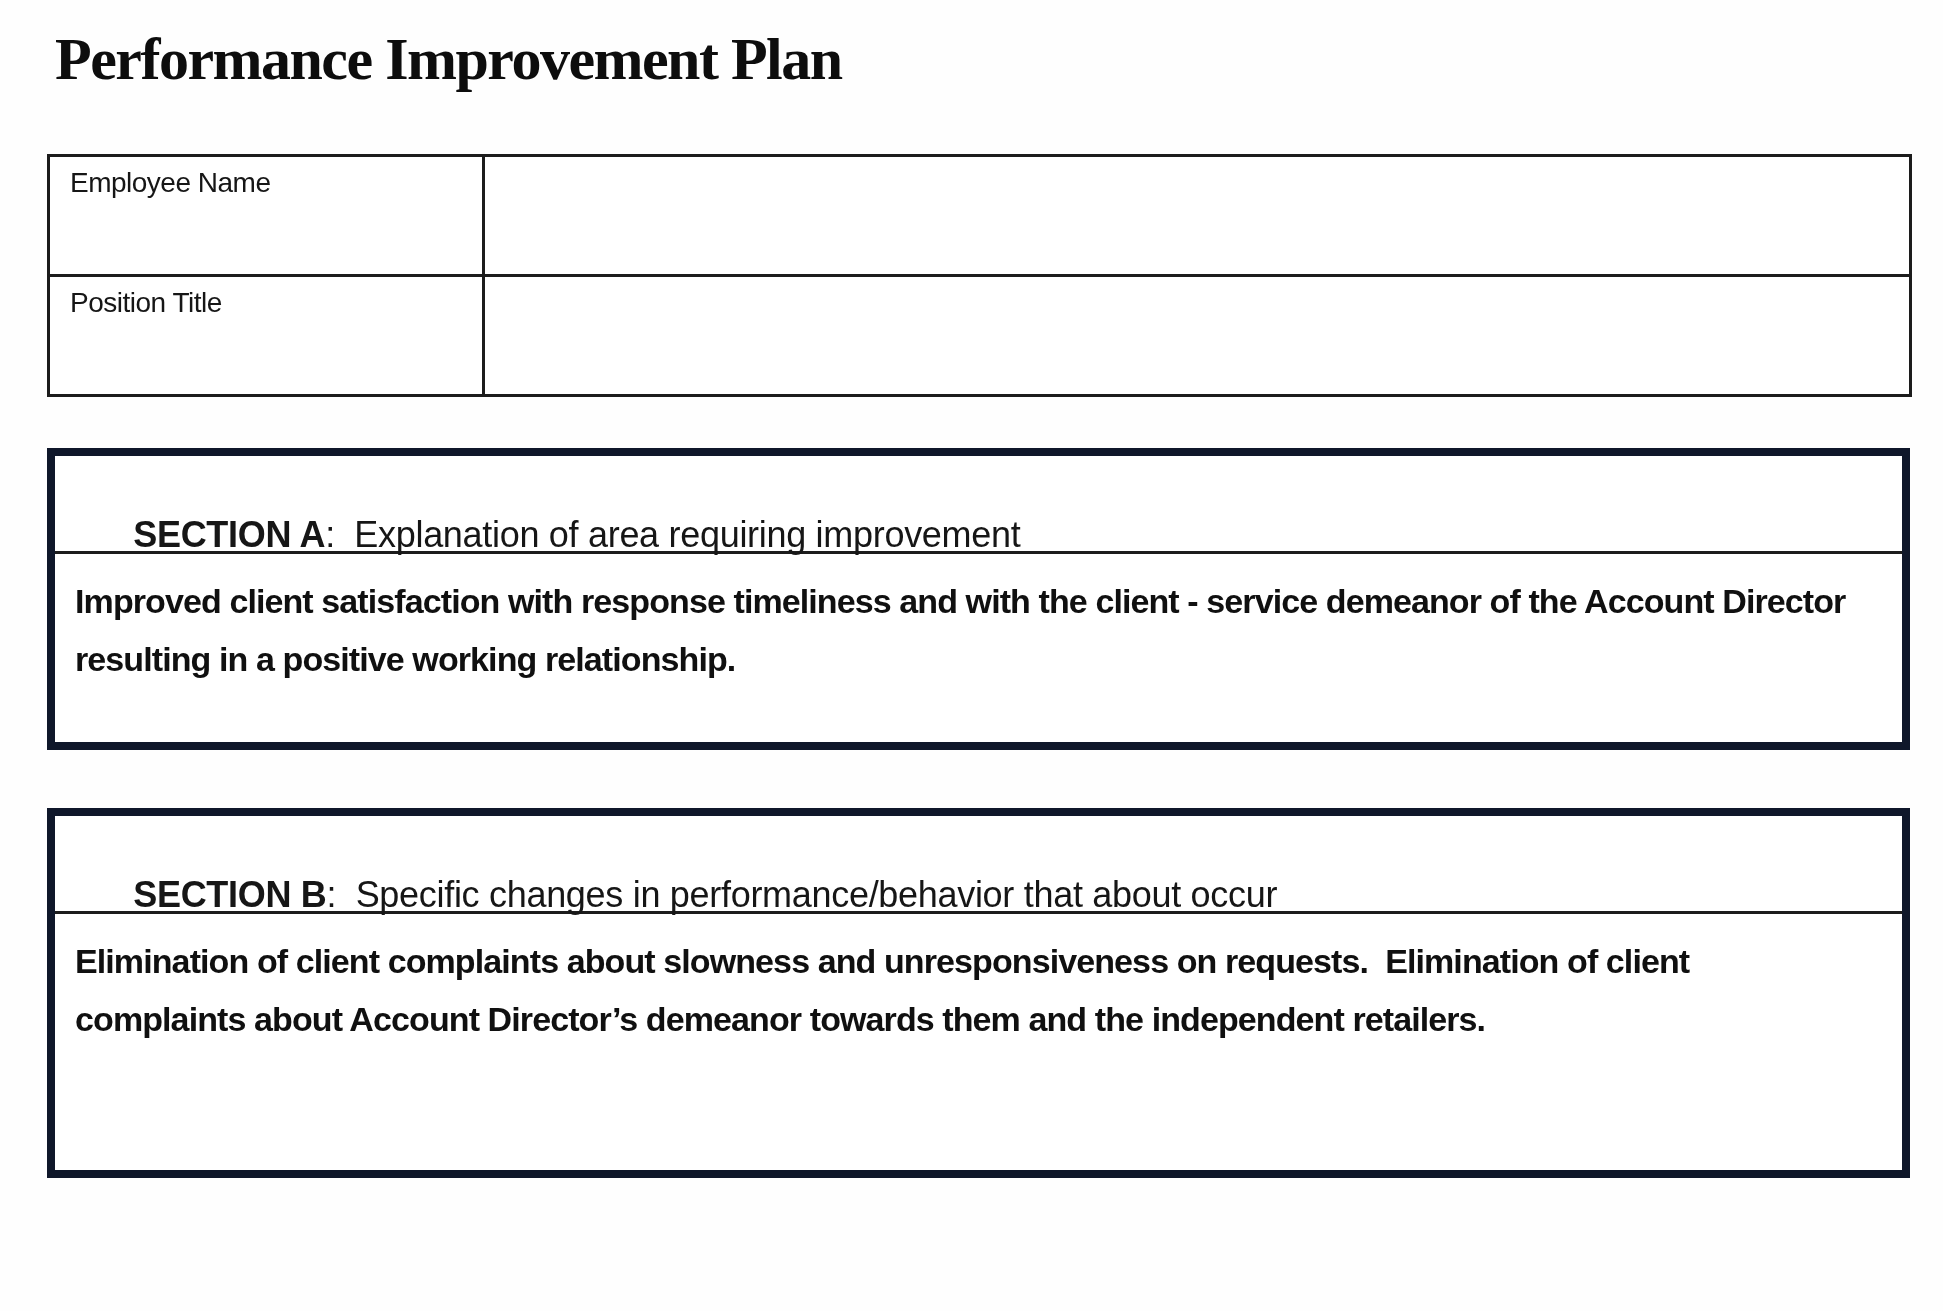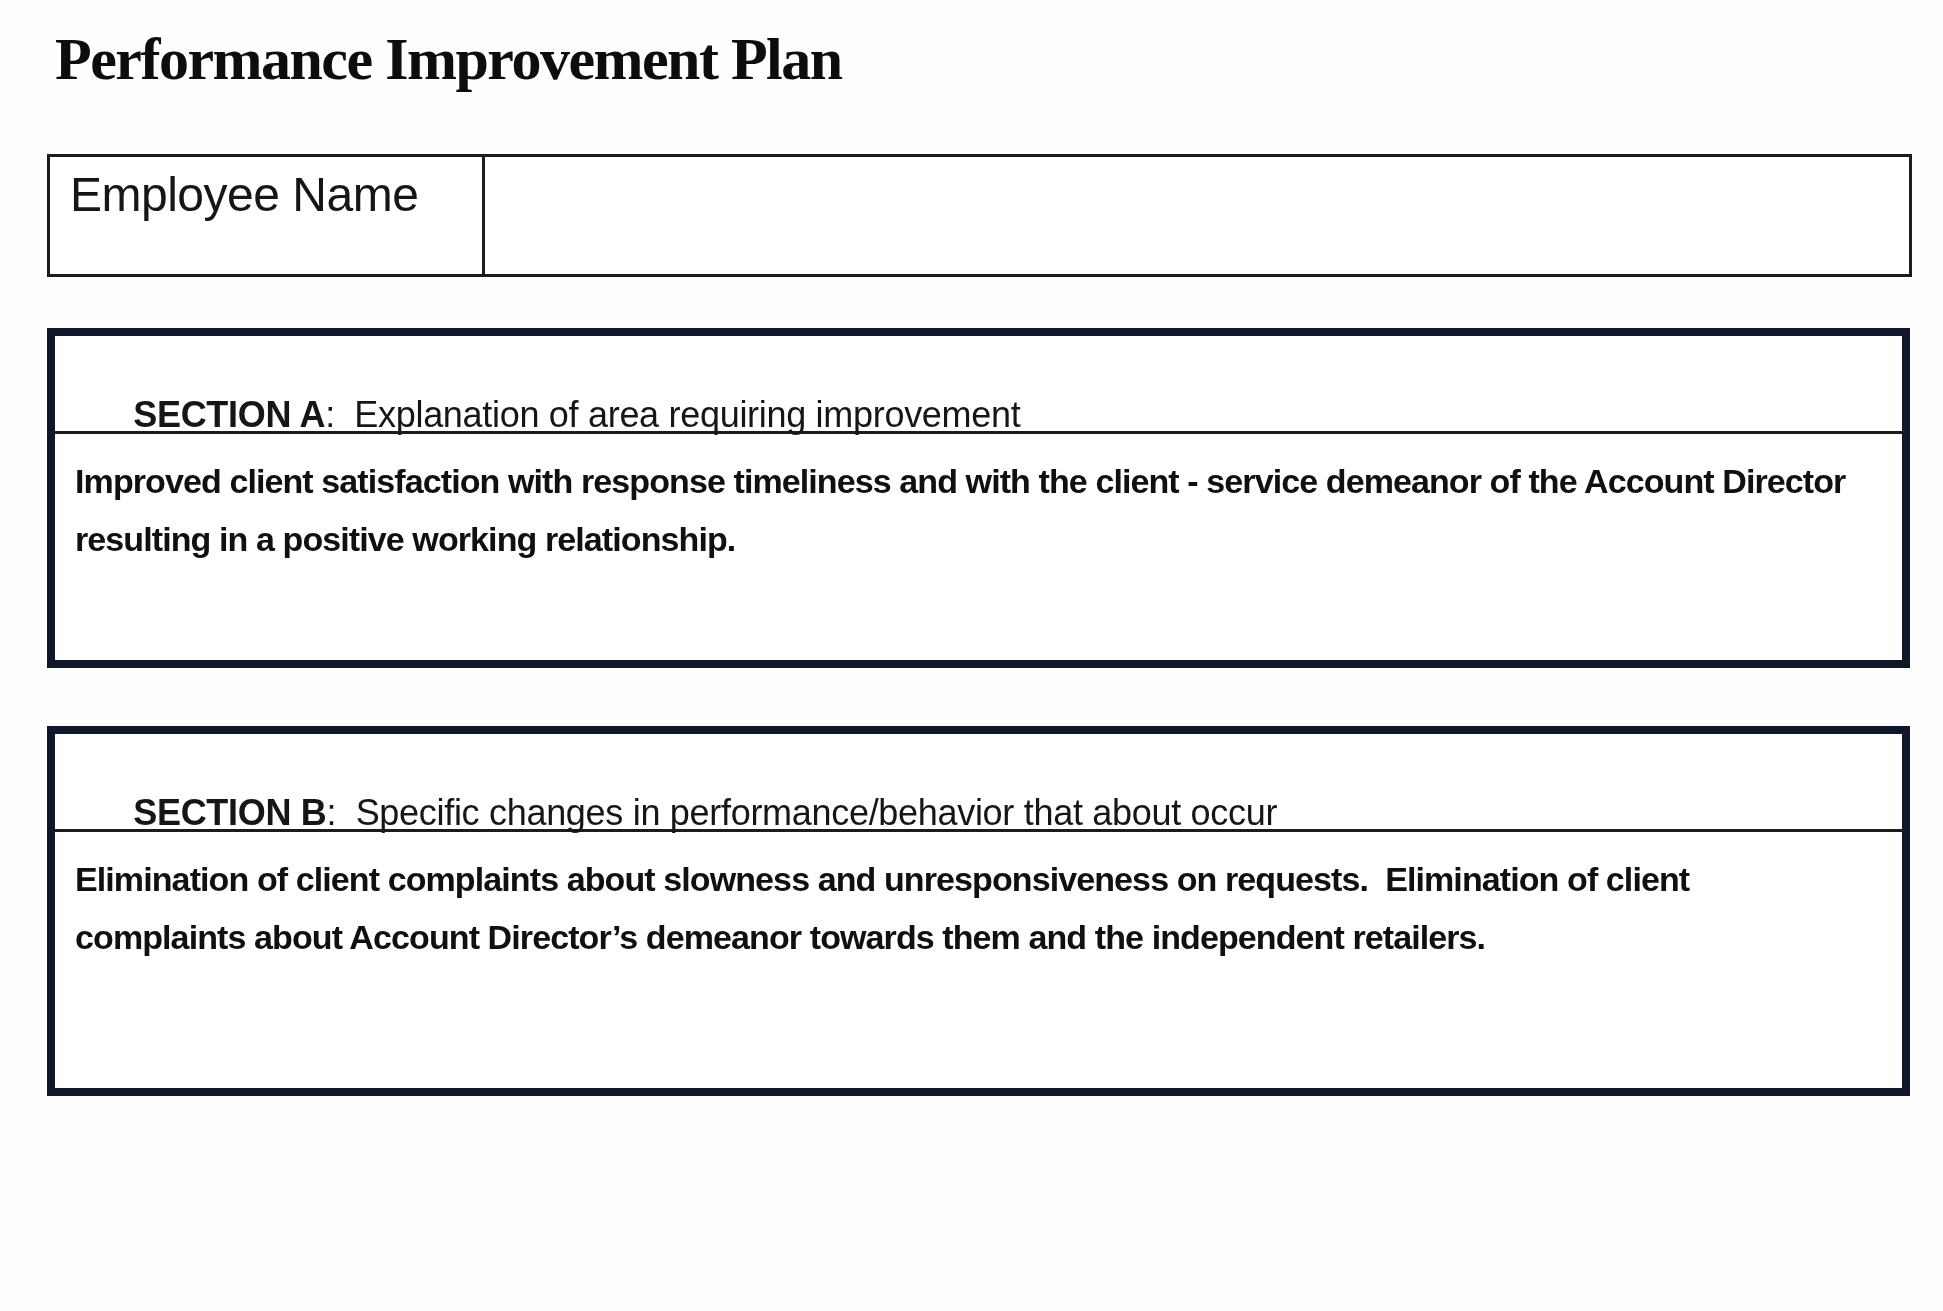--- a/index.html
+++ b/index.html
@@ -35,21 +35,21 @@
     width: 1865px;
   }
   table.info-table td {
     border: 3px solid #1c1c1c;
     height: 97px;
     vertical-align: top;
     background: #fff;
   }
   td.info-label {
     width: 402px;
-    font-size: 48px;
+    font-size: 28px;
     padding: 10px 10px 10px 20px;
     letter-spacing: -0.5px;
     color: #161616;
   }
   td.info-value {
     padding: 10px;
   }
   .section {
     width: 1847px;
     margin: 51px 0 0 47px;
@@ -75,34 +75,38 @@
   .sec-body {
     box-sizing: border-box;
     padding: 18px 52px 0 20px;
     font-size: 34px;
     font-weight: 700;
     line-height: 58px;
     letter-spacing: -0.9px;
     color: #101010;
     white-space: pre-wrap;
   }
-  .sec-body.body-a { height: 226px; }
+  .sec-body.body-a { height: 188px; }
   .sec-body.body-b { height: 256px; }
 </style>
 </head>
 <body>
 
 <div class="page">
 
   <h1 class="page-title">Performance Improvement Plan</h1>
 
   <table class="info-table">
     <tbody>
       <tr>
         <td class="info-label">Employee Name</td>
+        <td class="info-value"></td>
+      </tr>
+      <tr>
+        <td class="info-label">Position Title</td>
         <td class="info-value"></td>
       </tr>
     </tbody>
   </table>
 
   <section class="section">
     <div class="sec-header">
       <span class="sec-label">SECTION A</span><span class="sec-rest">:  Explanation of area requiring improvement</span>
     </div>
     <div class="sec-body body-a">Improved client satisfaction with response timeliness and with the client - service demeanor of the Account Director resulting in a positive working relationship.</div>

